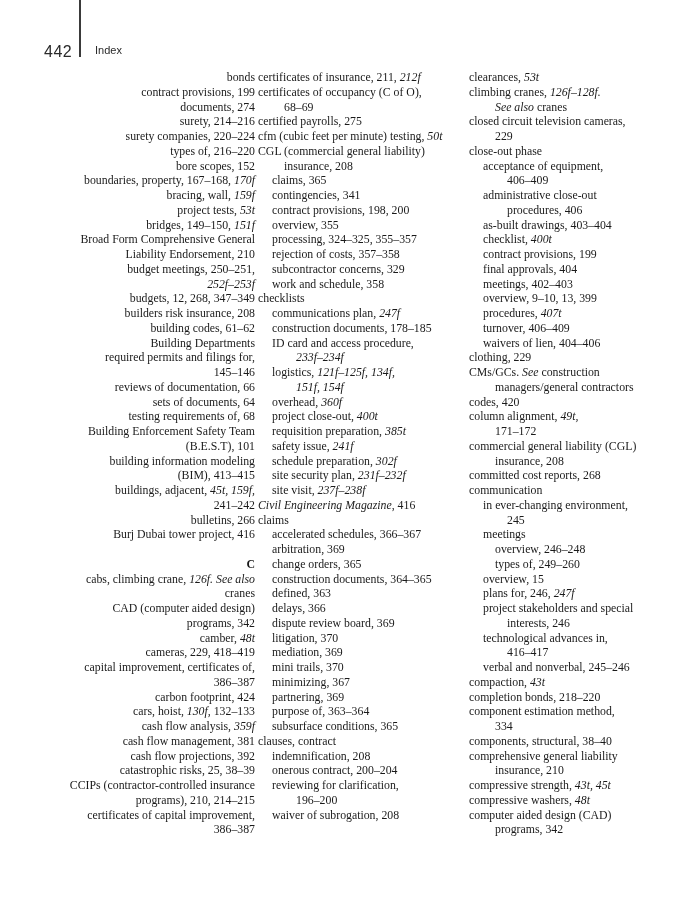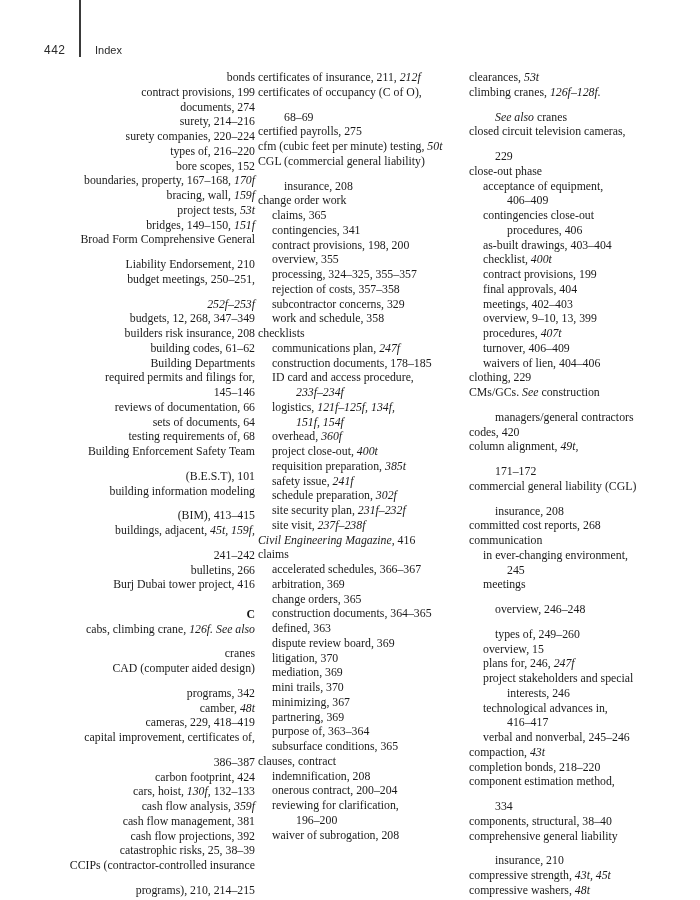--- a/index.html
+++ b/index.html
@@ -4,40 +4,40 @@
 <style>
   html,body { margin:0; padding:0; }
   body {
     width:700px; height:900px; background:#ffffff; position:relative;
     font-family:"Liberation Serif", serif; color:#1a1a1a;
     overflow:hidden;
   }
   .page { position:absolute; inset:0; }
   .hdr-num {
     position:absolute; left:44px; top:43px;
-    font-family:"Liberation Sans", sans-serif; font-size:12px; color:#2a2a2a;
+    font-family:"Liberation Sans", sans-serif; font-size:16px; color:#2a2a2a;
     letter-spacing:0.5px;
   }
   .hdr-rule {
     position:absolute; left:79px; top:0; width:2px; height:57px; background:#3a3a3a;
   }
   .hdr-title {
     position:absolute; left:95px; top:44px;
     font-family:"Liberation Sans", sans-serif; font-size:11px; color:#2a2a2a;
   }
   .cols { position:absolute; top:70px; left:0; right:0; }
   .col { position:absolute; top:0; }
   .col-1 { left:47px;  width:208px;text-align:right; }
   .col-2 { left:258px; width:208px; }
   .col-3 { left:469px; width:228px; }
   .line {
     white-space:nowrap; height:14.76px; line-height:14.76px; font-size:11.8px;
   }
   .in-1 { padding-left:14px; }
-  .in-2 { padding-left:26px;margin-top:10px; }
+  .in-2 { padding-left:26px; }
   .in-3 { padding-left:38px; }
   .seg-i { font-style:italic; }
   .seg-b { font-weight:bold; }
   .blank { height:14.76px; }
 </style>
 </head>
 <body>
 
 <div class="page">
   <span class="hdr-num">442</span>
@@ -100,21 +100,20 @@
         <div class="line in-2"><span class="seg-r">386–387</span></div>
       </div>
     <div class="col col-2">
         <div class="line in-0"><span class="seg-r">certificates of insurance, 211, </span><span class="seg-i">212f</span></div>
         <div class="line in-0"><span class="seg-r">certificates of occupancy (C of O),</span></div>
         <div class="line in-2"><span class="seg-r">68–69</span></div>
         <div class="line in-0"><span class="seg-r">certified payrolls, 275</span></div>
         <div class="line in-0"><span class="seg-r">cfm (cubic feet per minute) testing, </span><span class="seg-i">50t</span></div>
         <div class="line in-0"><span class="seg-r">CGL (commercial general liability)</span></div>
         <div class="line in-2"><span class="seg-r">insurance, 208</span></div>
-        <div class="line in-0"><span class="seg-r">change order work</span></div>
         <div class="line in-1"><span class="seg-r">claims, 365</span></div>
         <div class="line in-1"><span class="seg-r">contingencies, 341</span></div>
         <div class="line in-1"><span class="seg-r">contract provisions, 198, 200</span></div>
         <div class="line in-1"><span class="seg-r">overview, 355</span></div>
         <div class="line in-1"><span class="seg-r">processing, 324–325, 355–357</span></div>
         <div class="line in-1"><span class="seg-r">rejection of costs, 357–358</span></div>
         <div class="line in-1"><span class="seg-r">subcontractor concerns, 329</span></div>
         <div class="line in-1"><span class="seg-r">work and schedule, 358</span></div>
         <div class="line in-0"><span class="seg-r">checklists</span></div>
         <div class="line in-1"><span class="seg-r">communications plan, </span><span class="seg-i">247f</span></div>
@@ -130,20 +129,21 @@
         <div class="line in-1"><span class="seg-r">schedule preparation, </span><span class="seg-i">302f</span></div>
         <div class="line in-1"><span class="seg-r">site security plan, </span><span class="seg-i">231f–232f</span></div>
         <div class="line in-1"><span class="seg-r">site visit, </span><span class="seg-i">237f–238f</span></div>
         <div class="line in-0"><span class="seg-i">Civil Engineering Magazine</span><span class="seg-r">, 416</span></div>
         <div class="line in-0"><span class="seg-r">claims</span></div>
         <div class="line in-1"><span class="seg-r">accelerated schedules, 366–367</span></div>
         <div class="line in-1"><span class="seg-r">arbitration, 369</span></div>
         <div class="line in-1"><span class="seg-r">change orders, 365</span></div>
         <div class="line in-1"><span class="seg-r">construction documents, 364–365</span></div>
         <div class="line in-1"><span class="seg-r">defined, 363</span></div>
+        <div class="line in-1"><span class="seg-r">delays, 366</span></div>
         <div class="line in-1"><span class="seg-r">dispute review board, 369</span></div>
         <div class="line in-1"><span class="seg-r">litigation, 370</span></div>
         <div class="line in-1"><span class="seg-r">mediation, 369</span></div>
         <div class="line in-1"><span class="seg-r">mini trails, 370</span></div>
         <div class="line in-1"><span class="seg-r">minimizing, 367</span></div>
         <div class="line in-1"><span class="seg-r">partnering, 369</span></div>
         <div class="line in-1"><span class="seg-r">purpose of, 363–364</span></div>
         <div class="line in-1"><span class="seg-r">subsurface conditions, 365</span></div>
         <div class="line in-0"><span class="seg-r">clauses, contract</span></div>
         <div class="line in-1"><span class="seg-r">indemnification, 208</span></div>
@@ -154,21 +154,21 @@
       </div>
     <div class="col col-3">
         <div class="line in-0"><span class="seg-r">clearances, </span><span class="seg-i">53t</span></div>
         <div class="line in-0"><span class="seg-r">climbing cranes, </span><span class="seg-i">126f–128f.</span></div>
         <div class="line in-2"><span class="seg-i">See also</span><span class="seg-r"> cranes</span></div>
         <div class="line in-0"><span class="seg-r">closed circuit television cameras,</span></div>
         <div class="line in-2"><span class="seg-r">229</span></div>
         <div class="line in-0"><span class="seg-r">close-out phase</span></div>
         <div class="line in-1"><span class="seg-r">acceptance of equipment,</span></div>
         <div class="line in-3"><span class="seg-r">406–409</span></div>
-        <div class="line in-1"><span class="seg-r">contingencies close-out</span></div>
+        <div class="line in-1"><span class="seg-r">administrative close-out</span></div>
         <div class="line in-3"><span class="seg-r">procedures, 406</span></div>
         <div class="line in-1"><span class="seg-r">as-built drawings, 403–404</span></div>
         <div class="line in-1"><span class="seg-r">checklist, </span><span class="seg-i">400t</span></div>
         <div class="line in-1"><span class="seg-r">contract provisions, 199</span></div>
         <div class="line in-1"><span class="seg-r">final approvals, 404</span></div>
         <div class="line in-1"><span class="seg-r">meetings, 402–403</span></div>
         <div class="line in-1"><span class="seg-r">overview, 9–10, 13, 399</span></div>
         <div class="line in-1"><span class="seg-r">procedures, </span><span class="seg-i">407t</span></div>
         <div class="line in-1"><span class="seg-r">turnover, 406–409</span></div>
         <div class="line in-1"><span class="seg-r">waivers of lien, 404–406</span></div>

